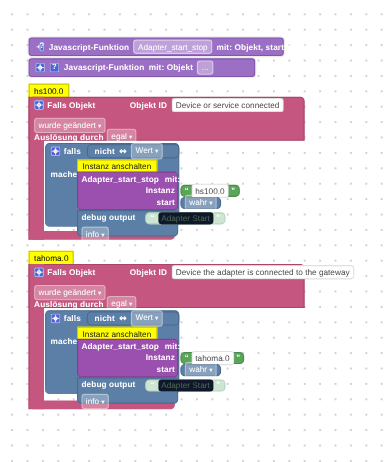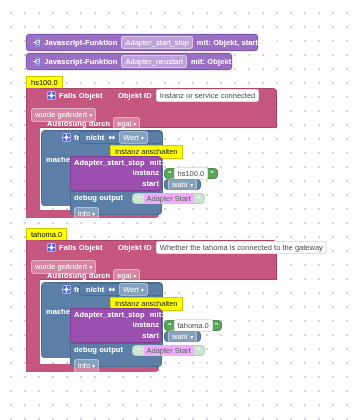--- a/index.html
+++ b/index.html
@@ -81,21 +81,21 @@
     background:#ffff00;
     border:1px solid #c8c800;
     color:#000;
     font-size:7.5px;
     line-height:1;
     padding:2px 4px;
     white-space:nowrap;
   }
   .note-inline{
     background:#ffff00;border:1px solid #d4c600;color:#1a1a1a;
-    font-size:7.5px;padding:2px 4px;white-space:nowrap;line-height:1;margin-left:40px;
+    font-size:7.5px;padding:2px 4px;white-space:nowrap;line-height:1;
   }
 
   
   .ev{
     background:#c4567f;
     border:1px solid #a84568;
     border-radius:4px;
   }
 
   
@@ -128,28 +128,28 @@
   .quote{color:#ffffff;font-size:7px;font-weight:bold;line-height:1;}
   
   .textpale{
     background:#cfe5d3;
     border:1px solid #b6d3bb;
     border-radius:4px;
     display:inline-flex;align-items:center;gap:3px;
     padding:1px 4px;height:11px;
   }
   .quote-pale{color:#ffffff;font-size:7px;font-weight:bold;line-height:1;}
-  .textpale .field{background:#f0abfc;border:none;color:#4c6b52;font-weight:normal;}
+  .textpale .field{background:#0f172a;border:none;color:#4c6b52;font-weight:normal;}
 
   
   .boolblk{
     background:#5b7fa6;border:1px solid #4a6b8e;border-radius:4px;
     display:inline-flex;align-items:center;padding:1px 3px;height:11px;
   }
-  .row{display:flex;align-items:center;gap:3px;margin-left:16px;}
+  .row{display:flex;align-items:center;gap:3px;}
   .rowr{display:flex;align-items:center;justify-content:flex-end;gap:3px;}
 </style>
 </head>
 <body>
 
 <div id="workspace">
 
   <div class="blk proc hat" style="left:26px;top:34px;width:232px;">
     <span class="ico">
       <svg width="7" height="7" viewBox="0 0 8 8">
@@ -168,21 +168,20 @@
   <div class="blk proc hat" style="left:26px;top:53px;width:206px;">
     <span class="ico">
       <svg width="7" height="7" viewBox="0 0 8 8">
           <circle cx="4" cy="4" r="1.6" fill="none" stroke="#fff" stroke-width="1.1"></circle>
           <rect x="3.4" y="0" width="1.2" height="8" fill="#fff" opacity=".75"></rect>
           <rect x="0" y="3.4" width="8" height="1.2" fill="#fff" opacity=".75"></rect>
         </svg>
     </span>
     <span class="ico ico-q">?</span>
     <span class="lbl">Javascript-Funktion</span>
-    <span class="field field-ghost">Adapter_neustart</span>
     <span class="lbl">mit: Objekt</span>
     <span class="field field-ghost">...</span>
   </div>
 
   <div class="blk note" style="left:26px;top:76px;">
     <span>hs100.0</span>
   </div>
 
   <div class="blk ev" style="left:26px;top:88px;width:251px;height:40px;border-radius:4px 4px 0 0;"></div>
 
@@ -195,21 +194,21 @@
           <circle cx="4" cy="4" r="1.6" fill="none" stroke="#fff" stroke-width="1.1"></circle>
           <rect x="3.4" y="0" width="1.2" height="8" fill="#fff" opacity=".75"></rect>
           <rect x="0" y="3.4" width="8" height="1.2" fill="#fff" opacity=".75"></rect>
         </svg>
     </span>
     <span class="lbl">Falls Objekt</span>
   </div>
 
   <div class="blk" style="left:118px;top:89px;height:13px;display:flex;align-items:center;gap:4px;">
     <span class="lbl">Objekt ID</span>
-    <span class="field field-light">Instanz or service connected</span>
+    <span class="field field-light">Device or service connected</span>
   </div>
 
   <div class="blk" style="left:31px;top:105px;">
     <span class="field field-dd"><span>wurde geändert</span><span class="caret">▾</span></span>
   </div>
 
   <div class="blk row" style="left:31px;top:117px;">
     <span class="lbl">Auslösung durch</span>
     <span class="field field-dd"><span>egal</span><span class="caret">▾</span></span>
   </div>
@@ -291,21 +290,21 @@
           <circle cx="4" cy="4" r="1.6" fill="none" stroke="#fff" stroke-width="1.1"></circle>
           <rect x="3.4" y="0" width="1.2" height="8" fill="#fff" opacity=".75"></rect>
           <rect x="0" y="3.4" width="8" height="1.2" fill="#fff" opacity=".75"></rect>
         </svg>
     </span>
     <span class="lbl">Falls Objekt</span>
   </div>
 
   <div class="blk" style="left:118px;top:241px;height:13px;display:flex;align-items:center;gap:4px;">
     <span class="lbl">Objekt ID</span>
-    <span class="field field-light">Whether the tahoma is connected to the gateway</span>
+    <span class="field field-light">Device the adapter is connected to the gateway</span>
   </div>
 
   <div class="blk" style="left:31px;top:257px;">
     <span class="field field-dd"><span>wurde geändert</span><span class="caret">▾</span></span>
   </div>
 
   <div class="blk row" style="left:31px;top:269px;">
     <span class="lbl">Auslösung durch</span>
     <span class="field field-dd"><span>egal</span><span class="caret">▾</span></span>
   </div>

